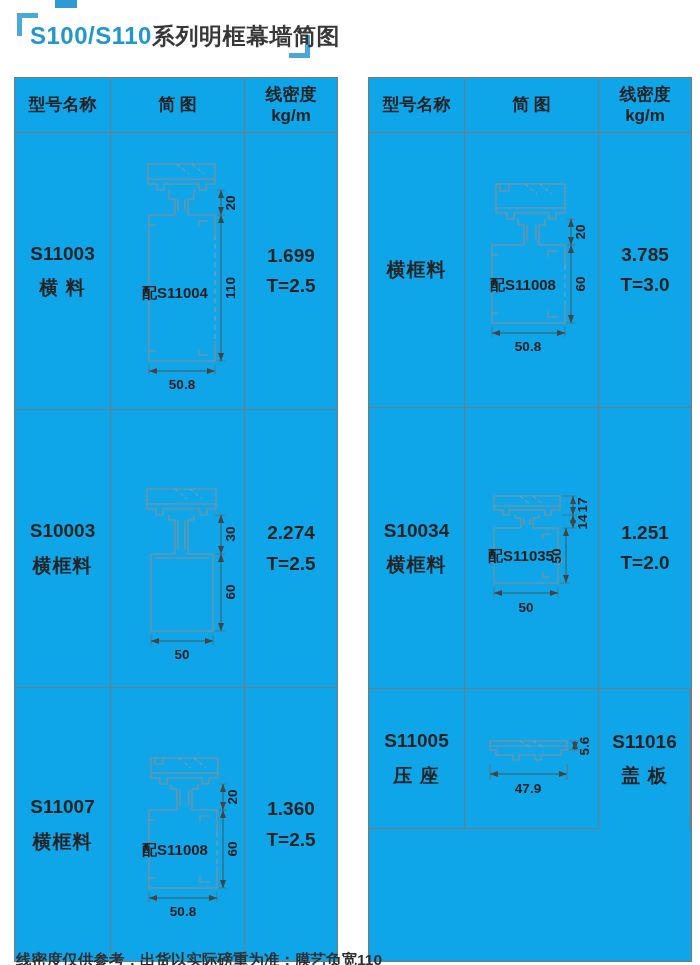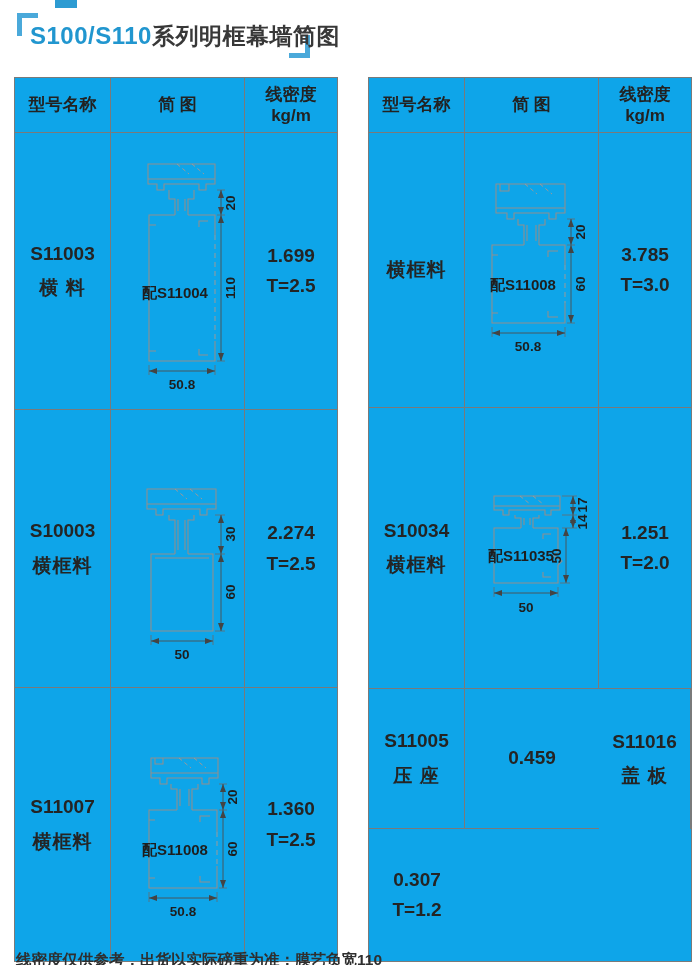--- a/index.html
+++ b/index.html
@@ -281,35 +281,42 @@
       <div>T=2.0</div>
         </div>
     </div>
 
     <div class="cell">
       <div class="model">
           <div>S11005</div>
       <div class="mtype">压 座</div>
         </div>
     </div>
-    <div class="cell last-col">
-      <div class="dens">
-          <div>0.459</div>
-        </div>
+    <div class="cell">
+      <svg width="133" height="139" viewBox="0 0 133 139">
+        <defs>
+            <marker id="aR3" markerWidth="9" markerHeight="8" refX="8" refY="3" orient="auto-start-reverse" markerUnits="userSpaceOnUse">
+              <path d="M0 0 L8 3 L0 6 Z" fill="#444"></path>
+            </marker>
+          </defs>
+        <path class="prof" d="M25 52 H102 V61 H96 V66 H76 V71 H70 V66 H54 V71 H48 V66 H31 V61 H25 Z"></path>
+        <path class="prof" d="M25 57 H102"></path>
+        <path class="brk" d="M55 52 L65 58 M68 52 L78 58"></path>
+        <path class="ext" d="M104 52 H114 M104 61 H114"></path>
+        <line class="dim" x1="110" y1="52" x2="110" y2="61" marker-start="url(#aR3)" marker-end="url(#aR3)"></line>
+        <text class="dimtxt" transform="rotate(-90 124 57)" x="124" y="57" text-anchor="middle">5.6</text>
+        <path class="ext" d="M25 75 V91 M102 75 V91"></path>
+        <line class="dim" x1="25" y1="85" x2="102" y2="85" marker-start="url(#aR3)" marker-end="url(#aR3)"></line>
+        <text class="dimtxt" x="63" y="104" text-anchor="middle">47.9</text>
+      </svg>
     </div>
 
     <div class="cell last-row">
       <div class="model">
           <div>S11016</div>
       <div class="mtype">盖 板</div>
         </div>
     </div>
-    <div class="cell last-col last-row">
-      <div class="dens">
-          <div>0.307</div>
-      <div>T=1.2</div>
-        </div>
-    </div>
   </div>
 
   <div class="footer-note">线密度仅供参考，出货以实际磅重为准；膜艺负宽110</div>
 
 </div>
 
 </body></html>

